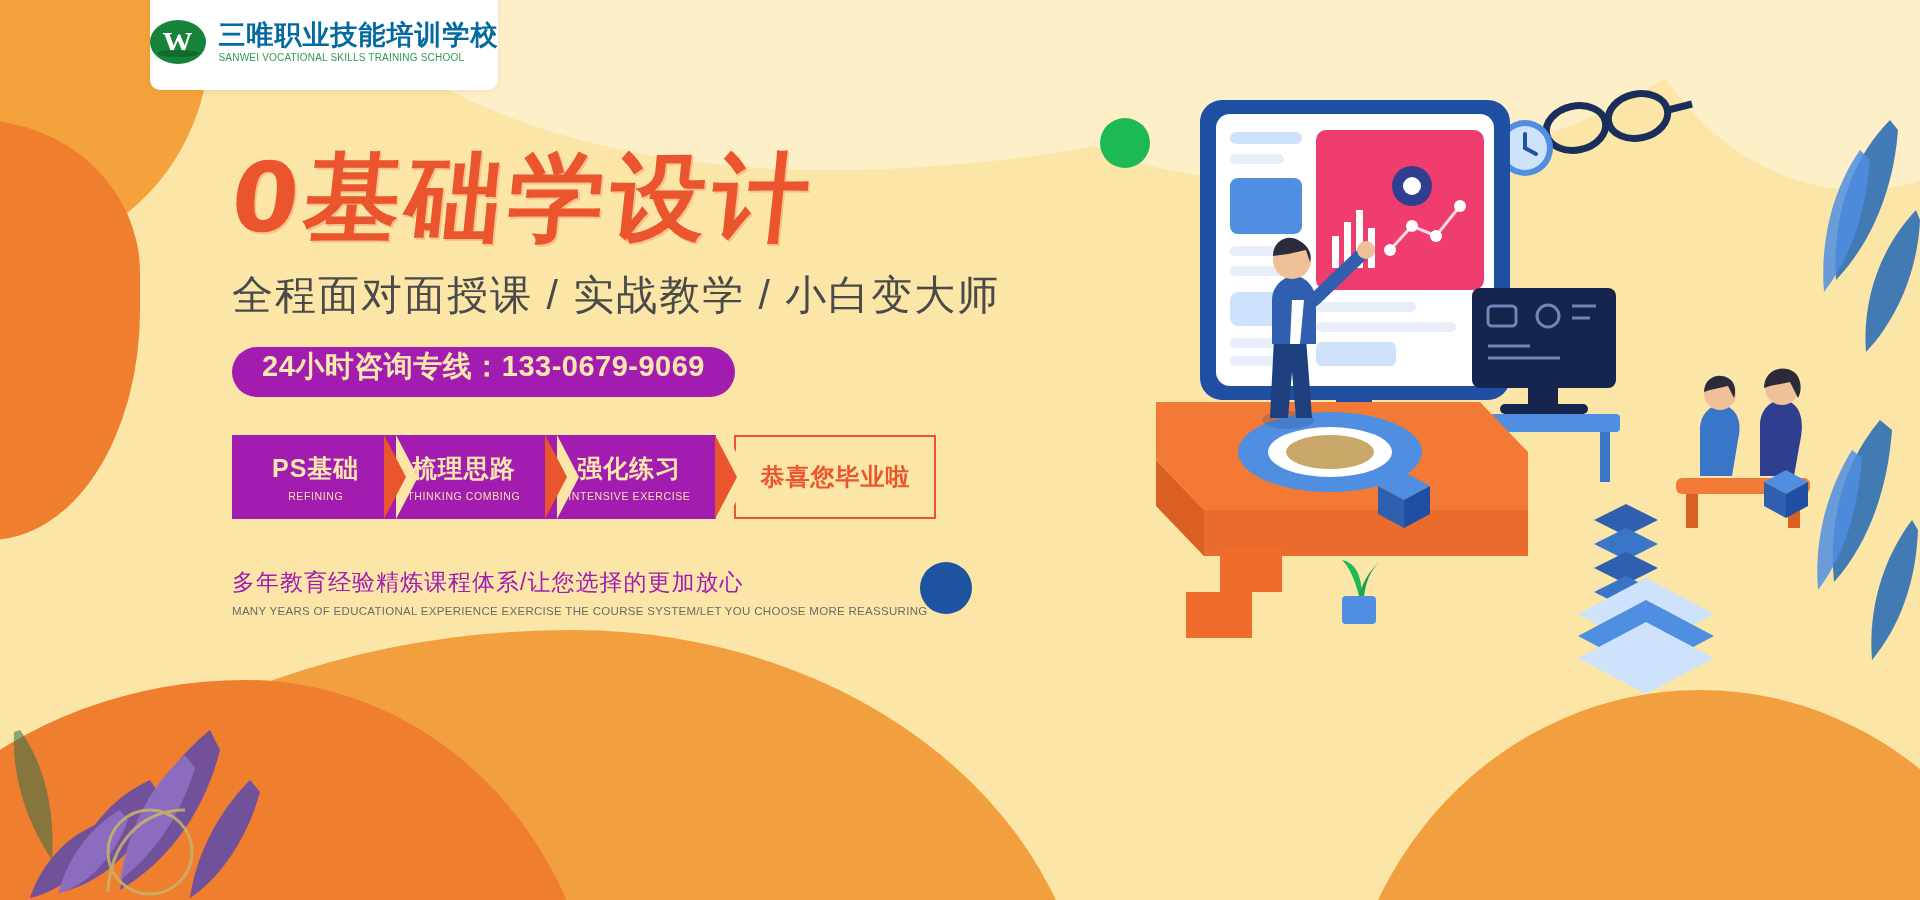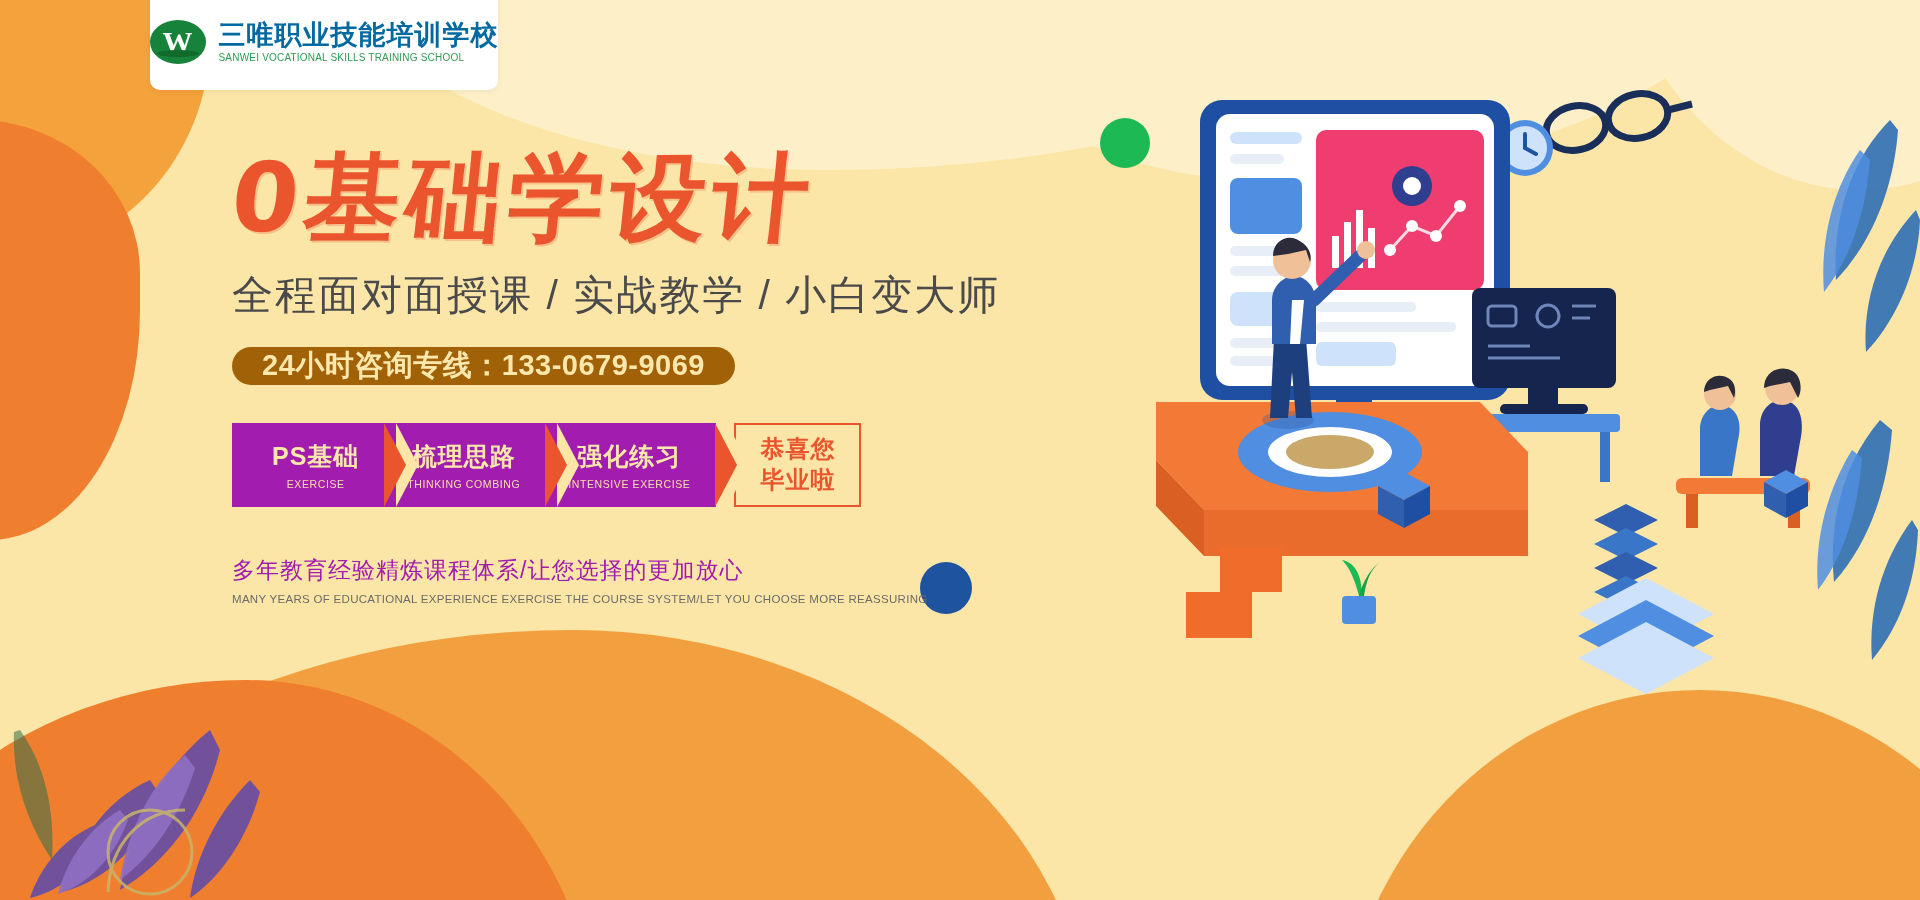--- a/index.html
+++ b/index.html
@@ -113,24 +113,24 @@
   }
 
   #subtitle {
     margin-top:22px;
     font-size:41px; color:#4a4a4a;
     letter-spacing:2px; white-space:nowrap;
   }
 
   #phone-pill {
     margin-top:24px;
-    display:inline-flex; align-items:center;
-    background:#a16207;
+    display:inline-flex; align-items:flex-start;
+    background:#a21caf;
     border-radius:32px;
-    height:38px;
+    height:50px;
     padding:0 30px;
   }
   #phone-text {
     color:#fce7ad; font-size:29px; font-weight:bold;
     letter-spacing:.5px; white-space:nowrap;
   }
 
   
   #steps {
     margin-top:38px;
@@ -163,21 +163,21 @@
     border-bottom:42px solid transparent;
     border-left:22px solid #fbe6a8;
     z-index:1;
   }
   .step-cn { font-size:25px; font-weight:bold; letter-spacing:1px; white-space:nowrap; }
   .step-en { font-size:10.5px; letter-spacing:.6px; margin-top:5px; white-space:nowrap; opacity:.95; }
 
   #grad-box {
     border:2px solid #ea552d;
     background:transparent;
-    display:flex; flex-direction:column;
+    display:flex; flex-direction:row;
     align-items:center; justify-content:center;
     padding:0 24px;
     margin-left:22px;
     color:#ea552d;
   }
   #grad-box div {
     font-size:24px; font-weight:bold; line-height:1.28;
     letter-spacing:1px; white-space:nowrap;
   }
 
@@ -404,21 +404,21 @@
 
     <div id="subtitle">全程面对面授课 / 实战教学 / 小白变大师</div>
 
     <div id="phone-pill">
       <span id="phone-text">24小时咨询专线：133-0679-9069</span>
     </div>
 
     <div id="steps">
       <div class="step">
         <span class="step-cn">PS基础</span>
-        <span class="step-en">EXERCISE</span>
+        <span class="step-en">REFINING</span>
       </div>
       <div class="step">
         <span class="step-cn">梳理思路</span>
         <span class="step-en">THINKING COMBING</span>
       </div>
       <div class="step">
         <span class="step-cn">强化练习</span>
         <span class="step-en">INTENSIVE EXERCISE</span>
       </div>
 

